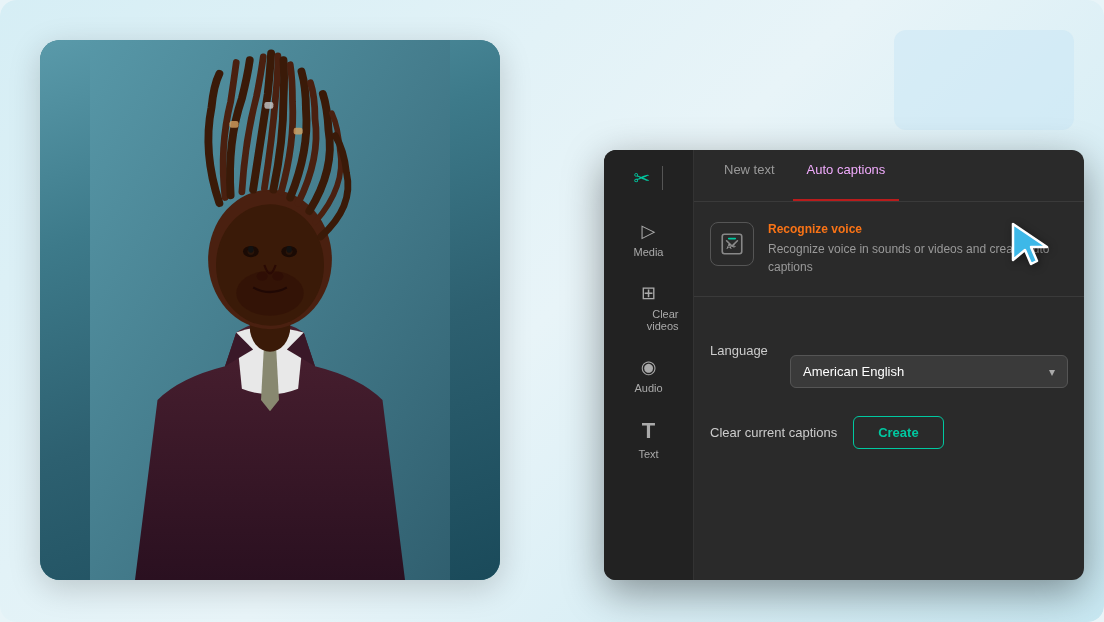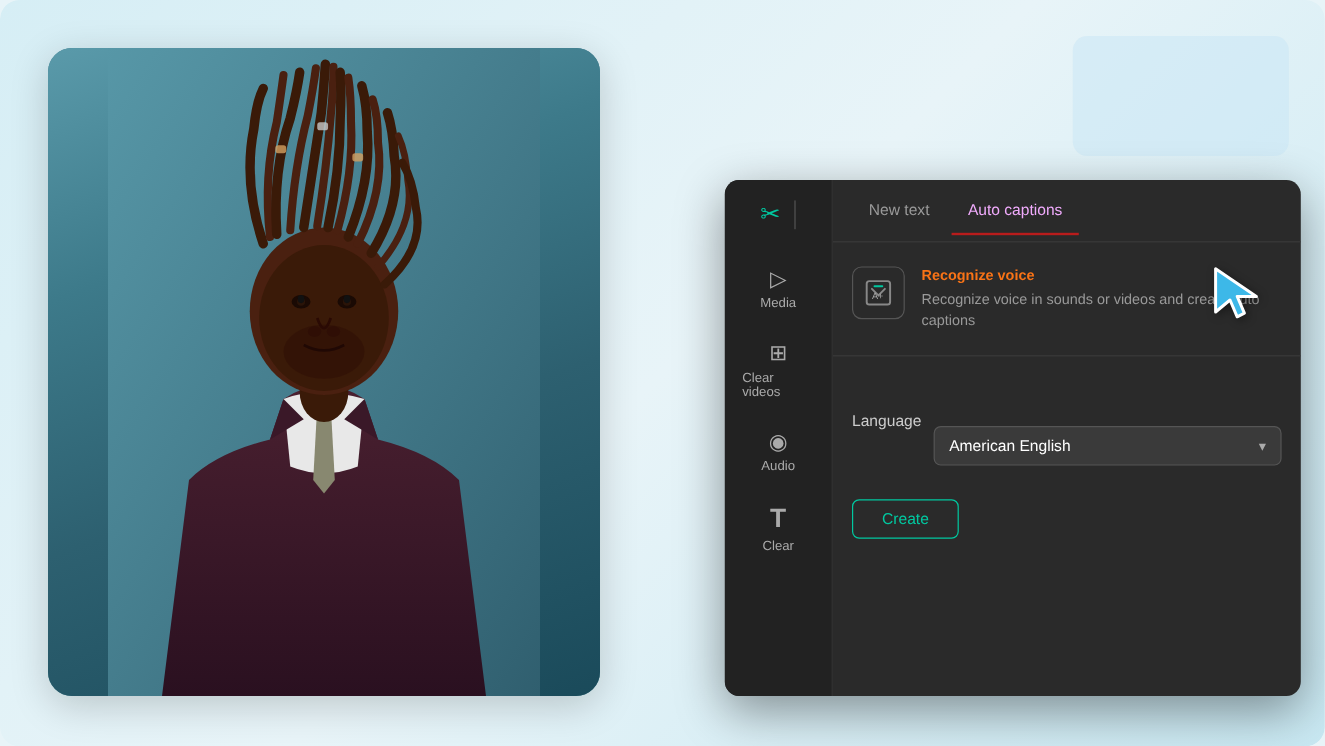--- a/index.html
+++ b/index.html
@@ -110,34 +110,34 @@
     }
 
     .sidebar-item .item-icon {
       font-size: 18px;
       color: #aaa;
     }
 
     .sidebar-item .item-label {
       font-size: 11px;
       color: #aaa;
+      text-align: right;
     }
 
     
     .main-content {
       flex: 1;
       display: flex;
       flex-direction: column;
       overflow: hidden;
     }
 
     
     .tabs-bar {
       display: flex;
-      align-items: center;
       padding: 0 16px;
       border-bottom: 1px solid #3a3a3a;
       height: 52px;
       gap: 4px;
     }
 
     .tab {
       padding: 12px 14px;
       font-size: 13px;
       color: #999;
@@ -188,21 +188,21 @@
       font-size: 12px;
       color: #999;
       line-height: 1.5;
     }
 
     
     .language-row {
       display: flex;
       align-items: center;
       padding: 16px 16px;
-      gap: 4px;
+      gap: 16px;
     }
 
     .language-label {
       font-size: 13px;
       color: #ccc;
       min-width: 64px;
     }
 
     .language-select {
       flex: 1;
@@ -240,21 +240,21 @@
       cursor: pointer;
       padding: 8px 0;
     }
 
     .btn-create {
       background: transparent;
       border: 1.5px solid #00c8a0;
       border-radius: 6px;
       color: #00c8a0;
       font-size: 13px;
-      font-weight: 400;
+      font-weight: 700;
       padding: 8px 24px;
       cursor: pointer;
     }
 
     
     .cursor-arrow {
       position: absolute;
       top: 220px;
       right: 140px;
       width: 0;
@@ -379,21 +379,21 @@
       <span class="item-label">Clear videos</span>
     </div>
 
     <div class="sidebar-item">
       <span class="item-icon">◉</span>
       <span class="item-label">Audio</span>
     </div>
 
     <div class="sidebar-item">
       <span class="item-icon" style="font-size:22px;font-weight:bold;">T</span>
-      <span class="item-label">Clear</span>
+      <span class="item-label">Text</span>
     </div>
   </div>
 
   <div class="main-content">
 
     <div class="tabs-bar">
       <div class="tab">New text</div>
       <div class="tab active">Auto captions</div>
     </div>
 
@@ -414,20 +414,21 @@
 
     <div class="language-row">
       <span class="language-label">Language</span>
       <div class="language-select">
         <span>American English</span>
         <span class="chevron-down">▾</span>
       </div>
     </div>
 
     <div class="actions-row">
+      <button class="btn-clear">Clear current captions</button>
       <button class="btn-create">Create</button>
     </div>
 
   </div>
 </div>
 
 <div class="cursor-arrow" style="top: 220px; right: 95px;">
   <svg class="cursor-svg" viewBox="0 0 48 48" xmlns="http://www.w3.org/2000/svg">
     <polygon points="4,4 4,40 16,30 22,44 28,41 22,27 38,27" fill="#3db8e8" stroke="white" stroke-width="2.5" stroke-linejoin="round"></polygon>
   </svg>

